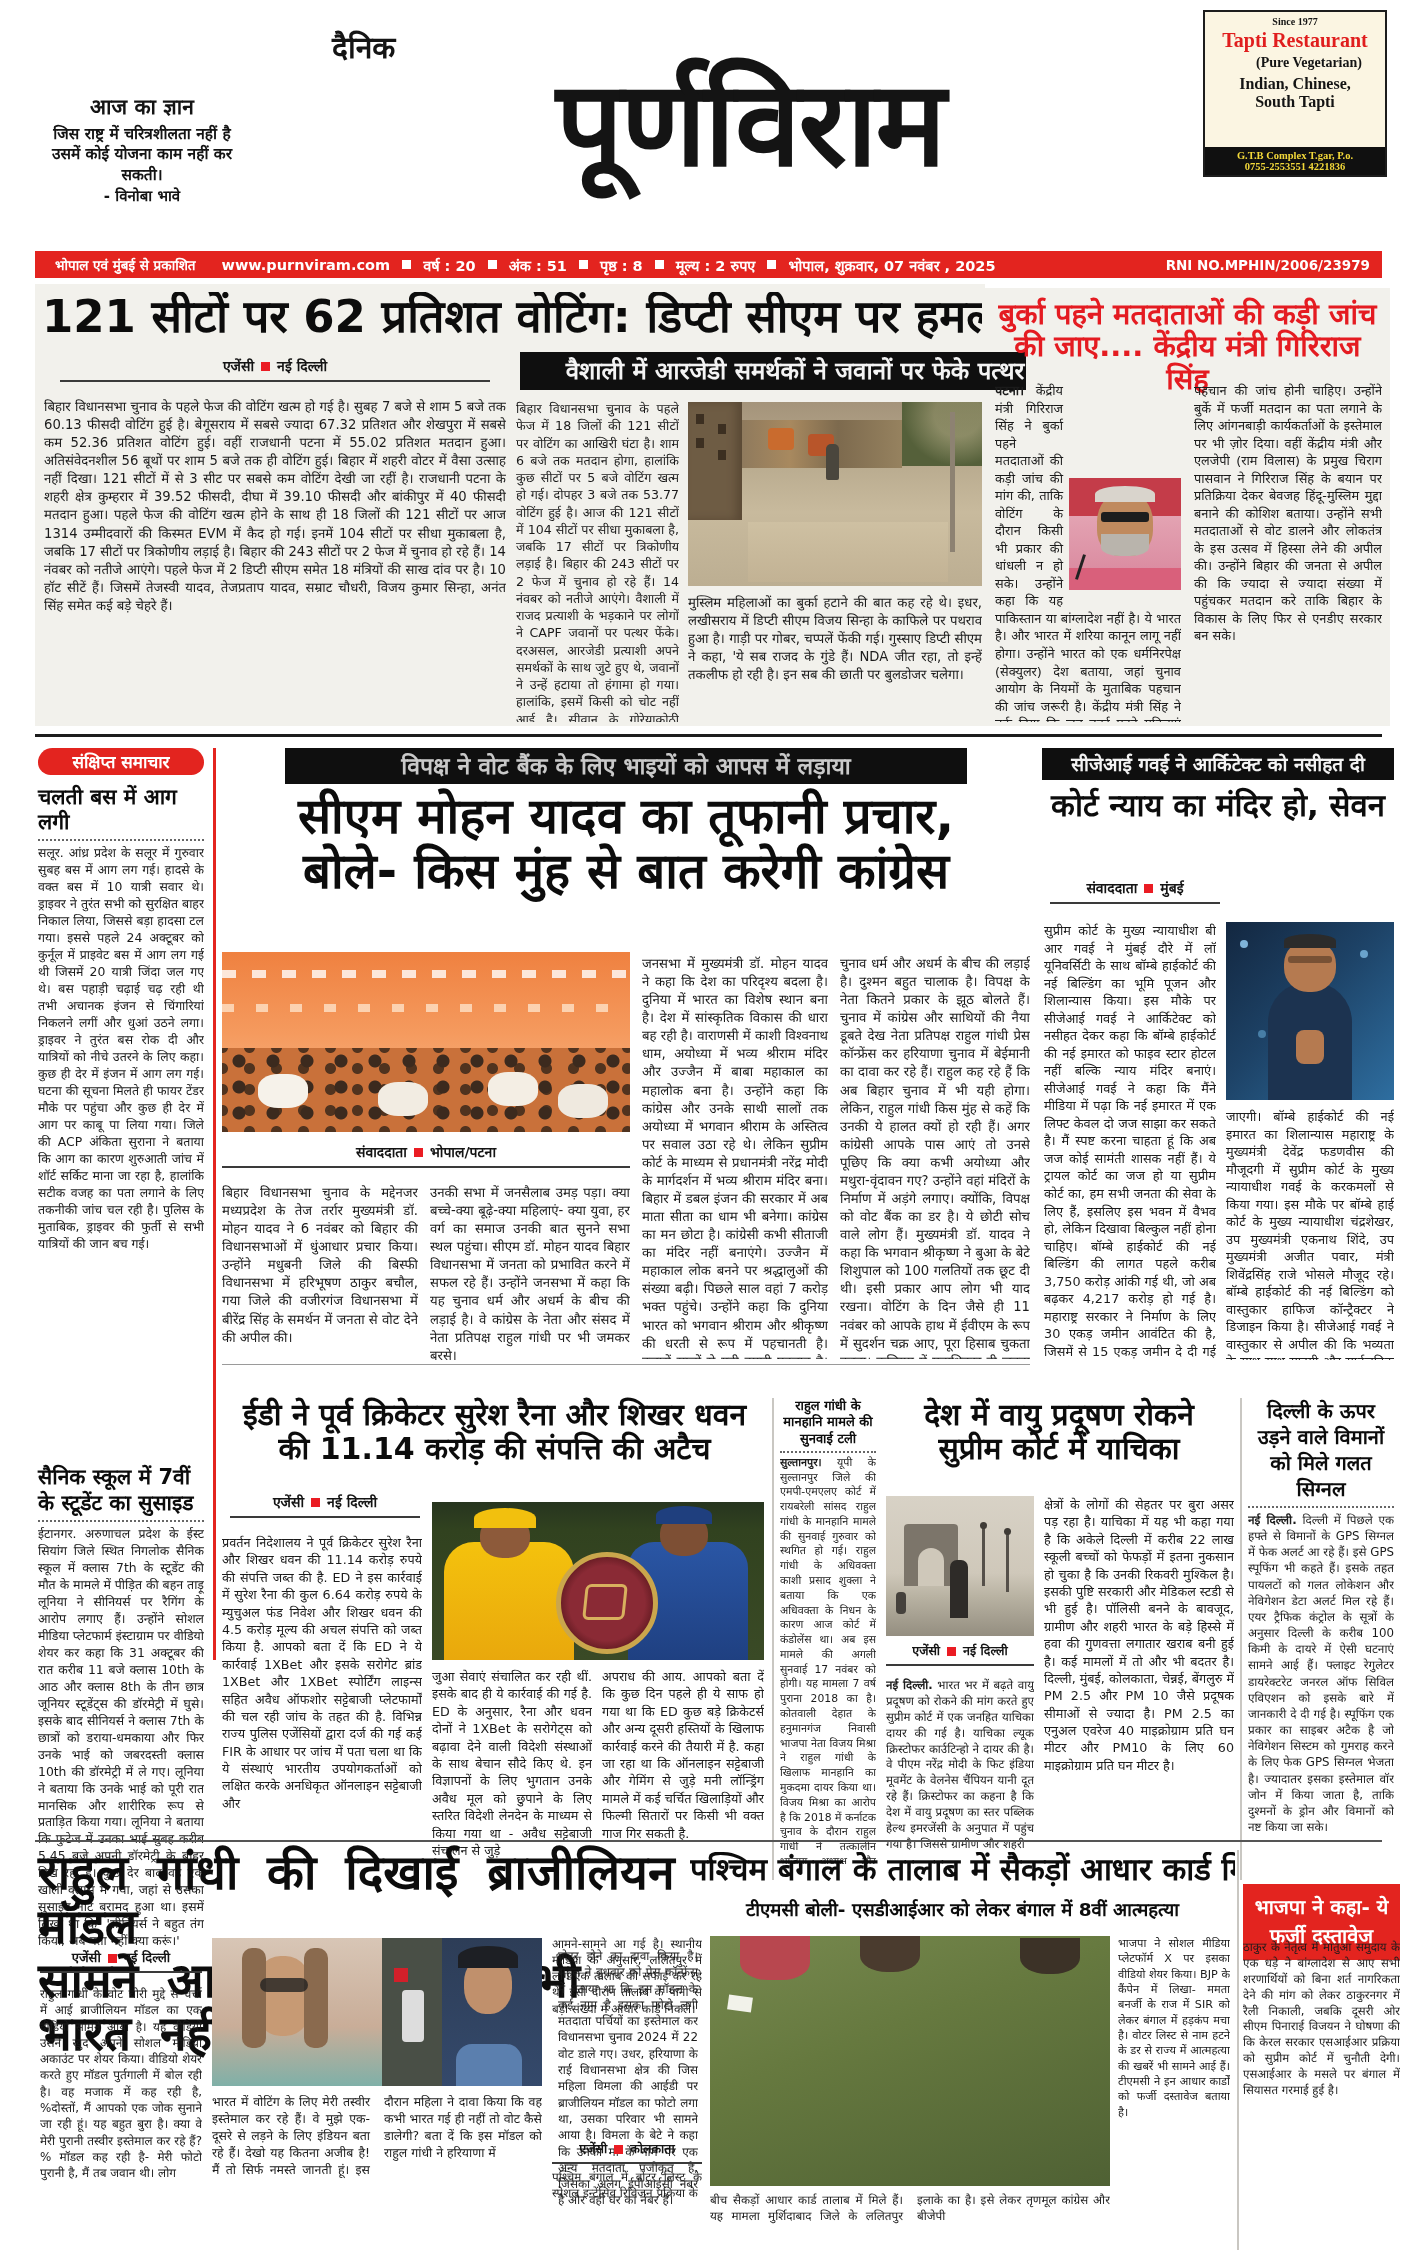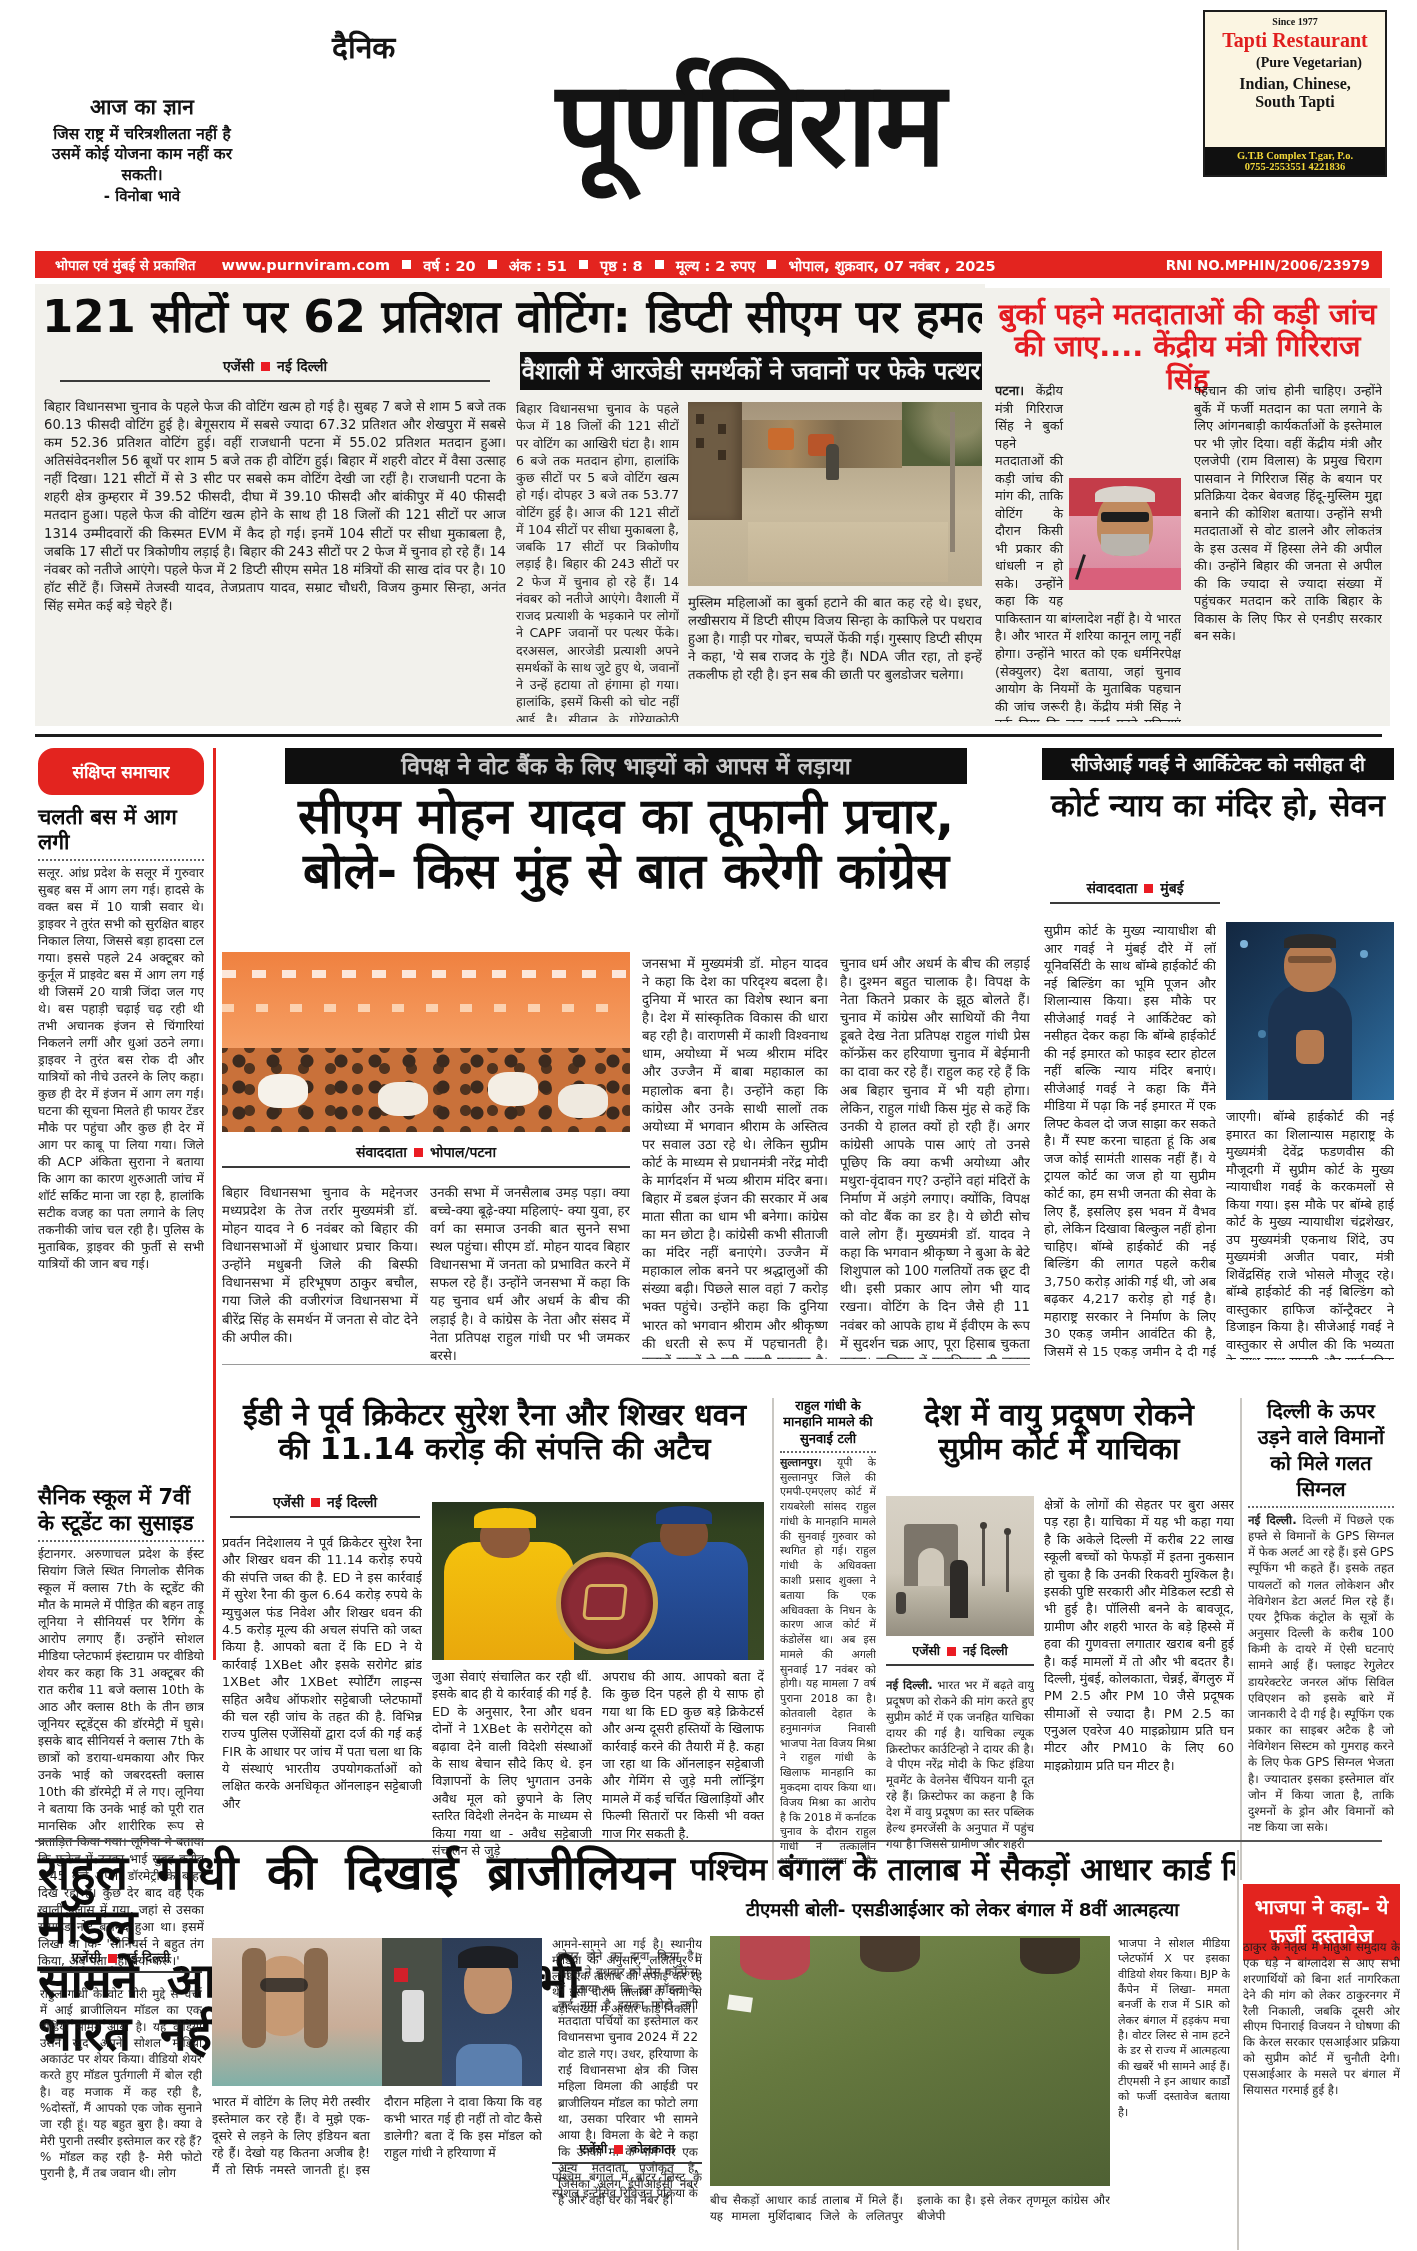--- a/index.html
+++ b/index.html
@@ -63,21 +63,21 @@
     <span style="display:inline-block;width:9px;height:9px;background:#fff;margin:0 12px;"></span>
     <span>भोपाल, शुक्रवार, 07 नवंबर , 2025</span>
     <span style="margin-left:auto;margin-right:12px;font-size:13.5px;">RNI NO.MPHIN/2006/23979</span>
   </div>
 
   <div class="abs panel" style="left:35px;top:284px;width:950px;height:442px;"></div>
   <div class="abs panel" style="left:985px;top:288px;width:405px;height:438px;"></div>
 
   <div class="abs hl" style="left:42px;top:292px;width:940px;font-size:45px;white-space:nowrap;overflow:hidden;">121 सीटों पर 62 प्रतिशत वोटिंग: डिप्टी सीएम पर हमला</div>
 
-  <div class="abs kicker white" style="left:520px;top:352px;width:462px;height:38px;font-size:24px;line-height:38px;white-space:nowrap;">वैशाली में आरजेडी समर्थकों ने जवानों पर फेके पत्थर</div>
+  <div class="abs kicker white" style="left:520px;top:352px;width:462px;height:38px;font-size:24px;line-height:38px;white-space:nowrap;padding-left:44px;">वैशाली में आरजेडी समर्थकों ने जवानों पर फेके पत्थर</div>
 
   <div class="abs byline" style="left:60px;top:356px;width:430px;">
     <span>एजेंसी</span><span class="sq"></span><span>नई दिल्ली</span>
     <div class="blrule"></div>
   </div>
 
   <div class="abs j" style="left:44px;top:398px;width:462px;height:320px;">बिहार विधानसभा चुनाव के पहले फेज की वोटिंग खत्म हो गई है। सुबह 7 बजे से शाम 5 बजे तक 60.13 फीसदी वोटिंग हुई है। बेगूसराय में सबसे ज्यादा 67.32 प्रतिशत और शेखपुरा में सबसे कम 52.36 प्रतिशत वोटिंग हुई। वहीं राजधानी पटना में 55.02 प्रतिशत मतदान हुआ। अतिसंवेदनशील 56 बूथों पर शाम 5 बजे तक ही वोटिंग हुई। बिहार में शहरी वोटर में वैसा उत्साह नहीं दिखा। 121 सीटों में से 3 सीट पर सबसे कम वोटिंग देखी जा रहीं है। राजधानी पटना के शहरी क्षेत्र कुम्हरार में 39.52 फीसदी, दीघा में 39.10 फीसदी और बांकीपुर में 40 फीसदी मतदान हुआ। पहले फेज की वोटिंग खत्म होने के साथ ही 18 जिलों की 121 सीटों पर आज 1314 उम्मीदवारों की किस्मत EVM में कैद हो गई। इनमें 104 सीटों पर सीधा मुकाबला है, जबकि 17 सीटों पर त्रिकोणीय लड़ाई है। बिहार की 243 सीटों पर 2 फेज में चुनाव हो रहे हैं। 14 नंवबर को नतीजे आएंगे। पहले फेज में 2 डिप्टी सीएम समेत 18 मंत्रियों की साख दांव पर है। 10 हॉट सीटें हैं। जिसमें तेजस्वी यादव, तेजप्रताप यादव, सम्राट चौधरी, विजय कुमार सिन्हा, अनंत सिंह समेत कई बड़े चेहरे हैं।</div>
   <div class="abs j" style="left:516px;top:400px;width:163px;height:322px;font-size:12.6px;">बिहार विधानसभा चुनाव के पहले फेज में 18 जिलों की 121 सीटों पर वोटिंग का आखिरी घंटा है। शाम 6 बजे तक मतदान होगा, हालांकि कुछ सीटों पर 5 बजे वोटिंग खत्म हो गई। दोपहर 3 बजे तक 53.77 वोटिंग हुई है। आज की 121 सीटों में 104 सीटों पर सीधा मुकाबला है, जबकि 17 सीटों पर त्रिकोणीय लड़ाई है। बिहार की 243 सीटों पर 2 फेज में चुनाव हो रहे हैं। 14 नंवबर को नतीजे आएंगे। वैशाली में राजद प्रत्याशी के भड़काने पर लोगों ने CAPF जवानों पर पत्थर फेंके। दरअसल, आरजेडी प्रत्याशी अपने समर्थकों के साथ जुटे हुए थे, जवानों ने उन्हें हटाया तो हंगामा हो गया। हालांकि, इसमें किसी को चोट नहीं आई है। सीवान के गोरेयाकोठी विधानसभा के लकड़ी नवीगंज प्रखंड की बूथ संख्या 349-350 पर बीजेपी प्रत्याशी देवेशकांत सिंह का स्थानीय वोटरों ने विरोध किया है। वोट चोर के नारे भी लगाए। लोगों का आरोप है कि वो</div>
 
   <div class="abs photo" style="left:688px;top:402px;width:294px;height:184px;background:linear-gradient(180deg,#a4937a 0%,#b7a98d 30%,#c8bA9d 60%,#bcae92 100%);">
@@ -108,21 +108,21 @@
       <div style="position:absolute;left:10px;bottom:10px;width:3px;height:26px;background:#222;transform:rotate(18deg);"></div>
     </div>
     <b class="lead">पटना।</b>
     <span>केंद्रीय मंत्री गिरिराज सिंह ने बुर्का पहने मतदाताओं की कड़ी जांच की मांग की, ताकि वोटिंग के दौरान किसी भी प्रकार की धांधली न हो सके। उन्होंने कहा कि यह पाकिस्तान या बांग्लादेश नहीं है। ये भारत है। और भारत में शरिया कानून लागू नहीं होगा। उन्होंने भारत को एक धर्मनिरपेक्ष (सेक्युलर) देश बताया, जहां चुनाव आयोग के नियमों के मुताबिक पहचान की जांच जरूरी है। केंद्रीय मंत्री सिंह ने तर्क दिया कि जब बुर्का पहने महिलाएं आधार कार्ड बनवाने, एयरपोर्ट जाने, रिजर्वेशन कराने, या सरकारी योजनाओं का लाभ लेने जाती हैं, तब वे अपना चेहरा दिखाती हैं, इसलिए वोटिंग के दौरान भी</span>
   </div>
   <div class="abs j" style="left:1194px;top:382px;width:188px;height:340px;font-size:12.8px;">पहचान की जांच होनी चाहिए। उन्होंने बुर्के में फर्जी मतदान का पता लगाने के लिए आंगनबाड़ी कार्यकर्ताओं के इस्तेमाल पर भी ज़ोर दिया। वहीं केंद्रीय मंत्री और एलजेपी (राम विलास) के प्रमुख चिराग पासवान ने गिरिराज सिंह के बयान पर प्रतिक्रिया देकर बेवजह हिंदू-मुस्लिम मुद्दा बनाने की कोशिश बताया। उन्होंने सभी मतदाताओं से वोट डालने और लोकतंत्र के इस उत्सव में हिस्सा लेने की अपील की। उन्होंने बिहार की जनता से अपील की कि ज्यादा से ज्यादा संख्या में पहुंचकर मतदान करे ताकि बिहार के विकास के लिए फिर से एनडीए सरकार बन सके।</div>
 
   <div class="abs hrule" style="left:35px;top:734px;width:1347px;height:3px;"></div>
 
   <div class="abs" style="left:38px;top:748px;width:166px;">
-    <div style="background:#e3241f;color:#fff;font-weight:bold;font-size:17px;text-align:center;border-radius:16px 16px 14px 14px;padding:12px 2px;">संक्षिप्त समाचार</div>
+    <div style="background:#e3241f;color:#fff;font-weight:bold;font-size:17px;text-align:center;border-radius:16px 16px 14px 14px;padding:2px 2px;">संक्षिप्त समाचार</div>
     <div class="hl" style="font-size:21px;margin-top:10px;line-height:1.2;">चलती बस में आग लगी</div>
     <div class="dotrule"></div>
     <div class="j" style="font-size:12.4px;height:610px;margin-top:4px;">सलूर. आंध्र प्रदेश के सलूर में गुरुवार सुबह बस में आग लग गई। हादसे के वक्त बस में 10 यात्री सवार थे। ड्राइवर ने तुरंत सभी को सुरक्षित बाहर निकाल लिया, जिससे बड़ा हादसा टल गया। इससे पहले 24 अक्टूबर को कुर्नूल में प्राइवेट बस में आग लग गई थी जिसमें 20 यात्री जिंदा जल गए थे। बस पहाड़ी चढ़ाई चढ़ रही थी तभी अचानक इंजन से चिंगारियां निकलने लगीं और धुआं उठने लगा। ड्राइवर ने तुरंत बस रोक दी और यात्रियों को नीचे उतरने के लिए कहा। कुछ ही देर में इंजन में आग लग गई। घटना की सूचना मिलते ही फायर टेंडर मौके पर पहुंचा और कुछ ही देर में आग पर काबू पा लिया गया। जिले की ACP अंकिता सुराना ने बताया कि आग का कारण शुरुआती जांच में शॉर्ट सर्किट माना जा रहा है, हालांकि सटीक वजह का पता लगाने के लिए तकनीकी जांच चल रही है। पुलिस के मुताबिक, ड्राइवर की फुर्ती से सभी यात्रियों की जान बच गई।</div>
     <div class="hl" style="font-size:21px;margin-top:10px;line-height:1.2;">सैनिक स्कूल में 7वीं के स्टूडेंट का सुसाइड</div>
     <div class="dotrule"></div>
     <div class="j" style="font-size:12.4px;height:690px;margin-top:4px;">ईटानगर. अरुणाचल प्रदेश के ईस्ट सियांग जिले स्थित निगलोक सैनिक स्कूल में क्लास 7th के स्टूडेंट की मौत के मामले में पीड़ित की बहन ताड़ू लूनिया ने सीनियर्स पर रैगिंग के आरोप लगाए हैं। उन्होंने सोशल मीडिया प्लेटफार्म इंस्टाग्राम पर वीडियो शेयर कर कहा कि 31 अक्टूबर की रात करीब 11 बजे क्लास 10th के आठ और क्लास 8th के तीन छात्र जूनियर स्टूडेंट्स की डॉरमेट्री में घुसे। इसके बाद सीनियर्स ने क्लास 7th के छात्रों को डराया-धमकाया और फिर उनके भाई को जबरदस्ती क्लास 10th की डॉरमेट्री में ले गए। लूनिया ने बताया कि उनके भाई को पूरी रात मानसिक और शारीरिक रूप से प्रताड़ित किया गया। लूनिया ने बताया कि फुटेज में उनका भाई सुबह करीब 5.45 बजे अपनी डॉरमेट्री के बाहर दिख रहा है। कुछ देर बाद वह एक खाली क्लास में गया, जहां से उसका सुसाइड नोट बरामद हुआ था। इसमें लिखा था कि- 'सीनियर्स ने बहुत तंग किया, अब पता नहीं क्या करूं।'</div>
   </div>
   <div class="abs redline" style="left:213px;top:748px;height:912px;"></div>
 
   <div class="abs kicker" style="left:285px;top:748px;width:682px;height:36px;font-size:23px;line-height:36px;white-space:nowrap;">विपक्ष ने वोट बैंक के लिए भाइयों को आपस में लड़ाया</div>

